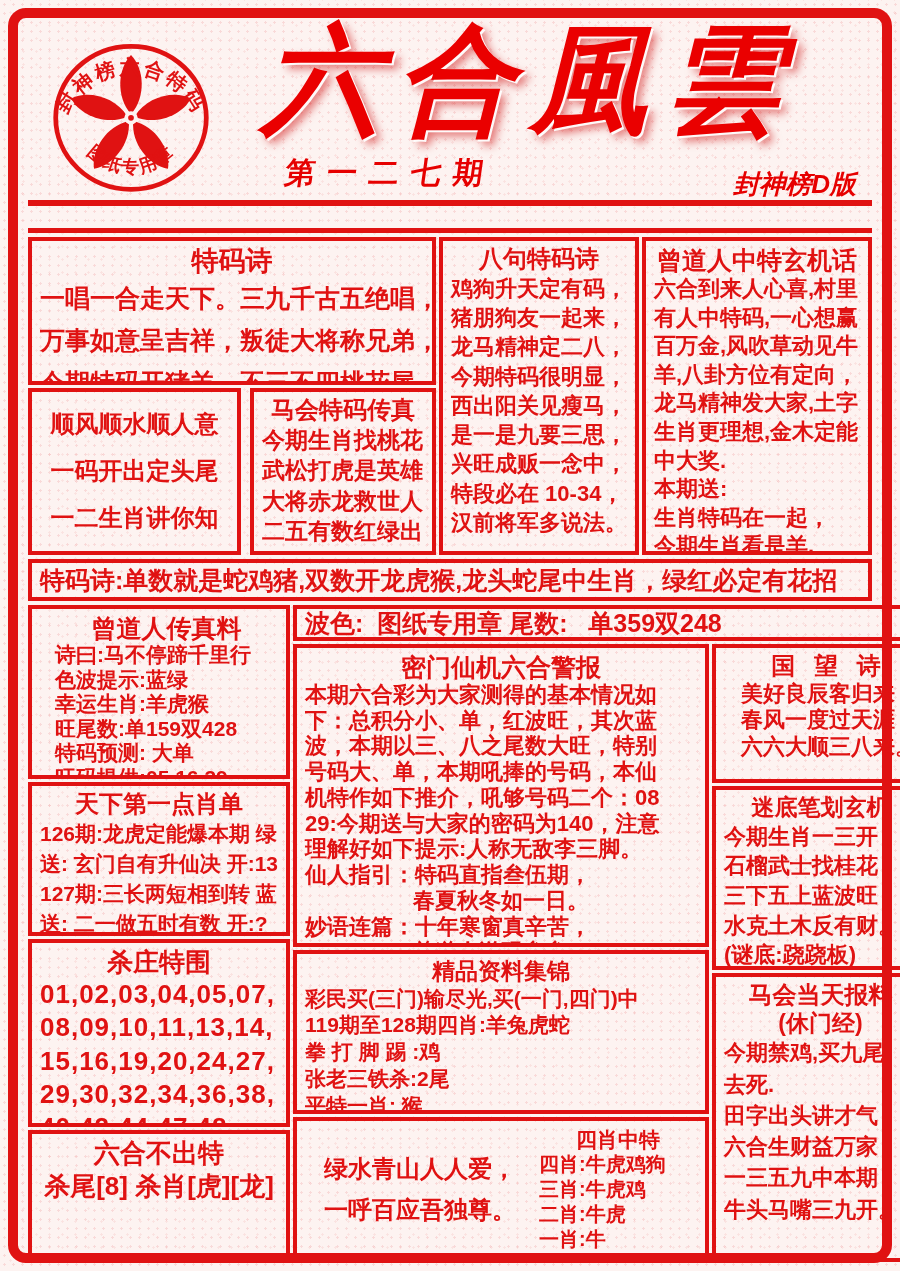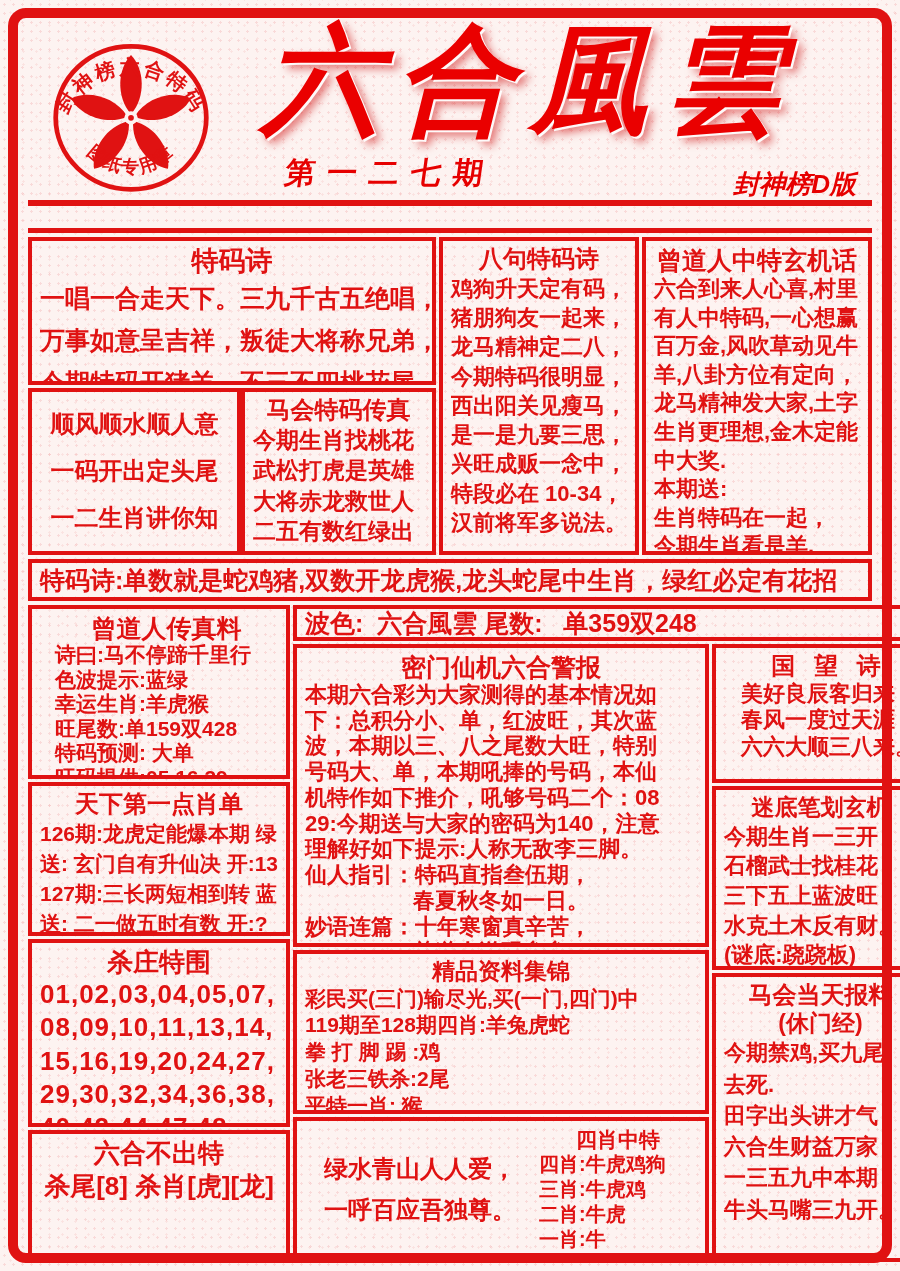--- a/index.html
+++ b/index.html
@@ -55,21 +55,21 @@
   .box{border:4px solid var(--red);padding:4px 8px;overflow:hidden;}
   .box-title{text-align:center;font-size:25px;line-height:1.2;white-space:nowrap;}
   .line{white-space:pre-wrap;}
 
   
   .sec1{display:flex;gap:3px;height:318px;margin-top:4px;flex:none;}
   .s1-left{width:408px;display:flex;flex-direction:column;gap:3px;}
   .tema{height:161px;}
   .tema .box-title{font-size:27px;}
   .tema .line{font-size:25px;line-height:1.68;white-space:nowrap;}
-  .s1-bottom{flex:1;display:flex;gap:0;}
+  .s1-bottom{flex:1;display:flex;gap:9px;}
   .shunfeng{width:213px;display:flex;flex-direction:column;justify-content:center;}
   .shunfeng .line{font-size:24px;line-height:1.95;text-align:center;white-space:nowrap;}
   .faxbox{flex:1;}
   .faxbox .box-title{font-size:24px;}
   .faxbox .line{font-size:23px;line-height:1.33;white-space:nowrap;}
   .s1-mid{width:200px;}
   .s1-mid .box-title{font-size:24px;}
   .s1-mid .line{font-size:22px;line-height:1.33;white-space:nowrap;}
   .s1-right{flex:1;}
   .s1-right .box-title{font-size:25px;}
@@ -263,21 +263,21 @@
         <div class="box nospecial">
           <div class="box-title">六合不出特</div>
           <div>
               <div class="line">杀尾[8]  杀肖[虎][龙]</div>
             </div>
         </div>
       </div>
 
       <div class="col2-mr">
         <div class="box bose">
-          <span>波色:  六合風雲 尾数:   单359双248</span>
+          <span>波色:  图纸专用章 尾数:   单359双248</span>
         </div>
         <div class="mr-row">
           <div class="col2-m">
             <div class="box secret">
               <div class="box-title">密门仙机六合警报</div>
               <div>
                   <div class="line">本期六合彩为大家测得的基本情况如</div>
                   <div class="line">下：总积分小、单，红波旺，其次蓝</div>
                   <div class="line">波，本期以三、八之尾数大旺，特别</div>
                   <div class="line">号码大、单，本期吼捧的号码，本仙</div>

